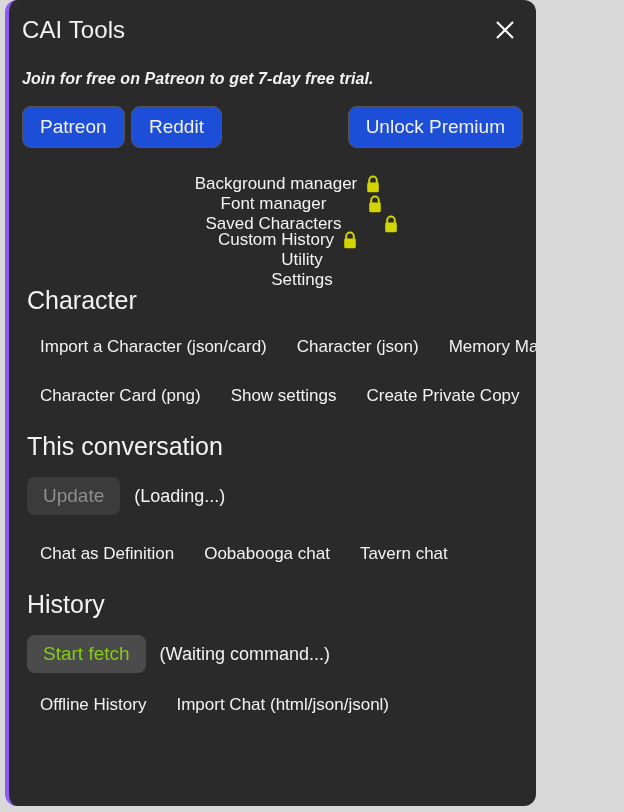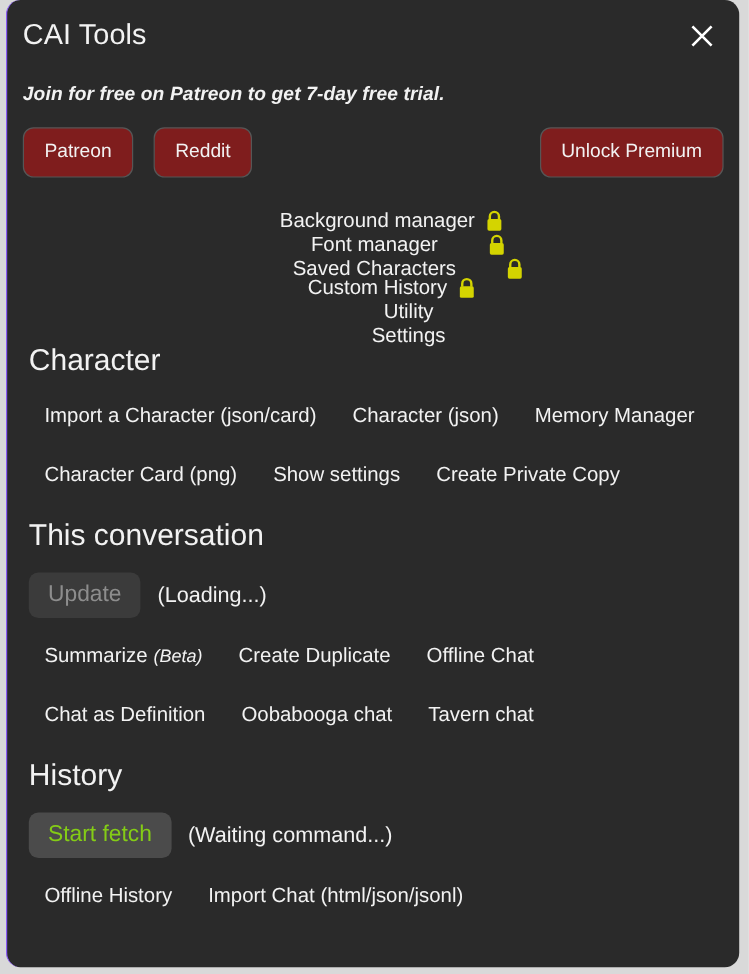--- a/index.html
+++ b/index.html
@@ -20,25 +20,25 @@
   .page-backdrop {
     position: absolute;
     inset: 0;
     background: #d9d9d9;
   }
 
   .panel {
     position: absolute;
     left: 5px;
     top: 0;
-    width: 611px;
+    width: 531px;
     height: 806px;
     background: #2a2a2a;
     border-radius: 12px 12px 12px 12px;
-    border-left: 1px solid #8b5cf6;
+    border-left: 4px solid #8b5cf6;
     box-sizing: border-box;
     overflow: hidden;
   }
 
   
   .header {
     position: relative;
     height: 62px;
   }
   .title {
@@ -84,24 +84,24 @@
     padding: 0 13px;
   }
   .obtn {
     position: absolute;
     top: 0;
     height: 42px;
     box-sizing: border-box;
     padding: 0 17px;
     border-radius: 9px;
     border: 1px solid #565656;
-    background: #7f1d1d;
+    background: #1d4ed8;
     color: #f2f2f2;
     font-family: "Liberation Sans", sans-serif;
-    font-size: 16px;
+    font-size: 19px;
     line-height: 40px;
     cursor: pointer;
     white-space: nowrap;
   }
   .obtn.patreon { left: 13px; }
   .obtn.reddit  { left: 122px; }
   .obtn.premium { right: 13px; }
 
   
   .link-row {
@@ -273,25 +273,20 @@
     <a class="lnk">Character Card (png)</a>
     <a class="lnk">Show settings</a>
     <a class="lnk">Create Private Copy</a>
   </div>
 
   <div class="section-title">This conversation</div>
   <div class="action-row">
     <button class="abtn disabled">Update</button>
     <span class="status">(Loading...)</span>
   </div>
-  <div class="links">
-    <a class="lnk"><span>Summarize</span><span class="beta">(Beta)</span></a>
-    <a class="lnk">Create Duplicate</a>
-    <a class="lnk">Offline Chat</a>
-  </div>
   <div class="links row2">
     <a class="lnk">Chat as Definition</a>
     <a class="lnk">Oobabooga chat</a>
     <a class="lnk">Tavern chat</a>
   </div>
 
   <div class="section-title">History</div>
   <div class="action-row">
     <button class="abtn active">Start fetch</button>
     <span class="status">(Waiting command...)</span>

